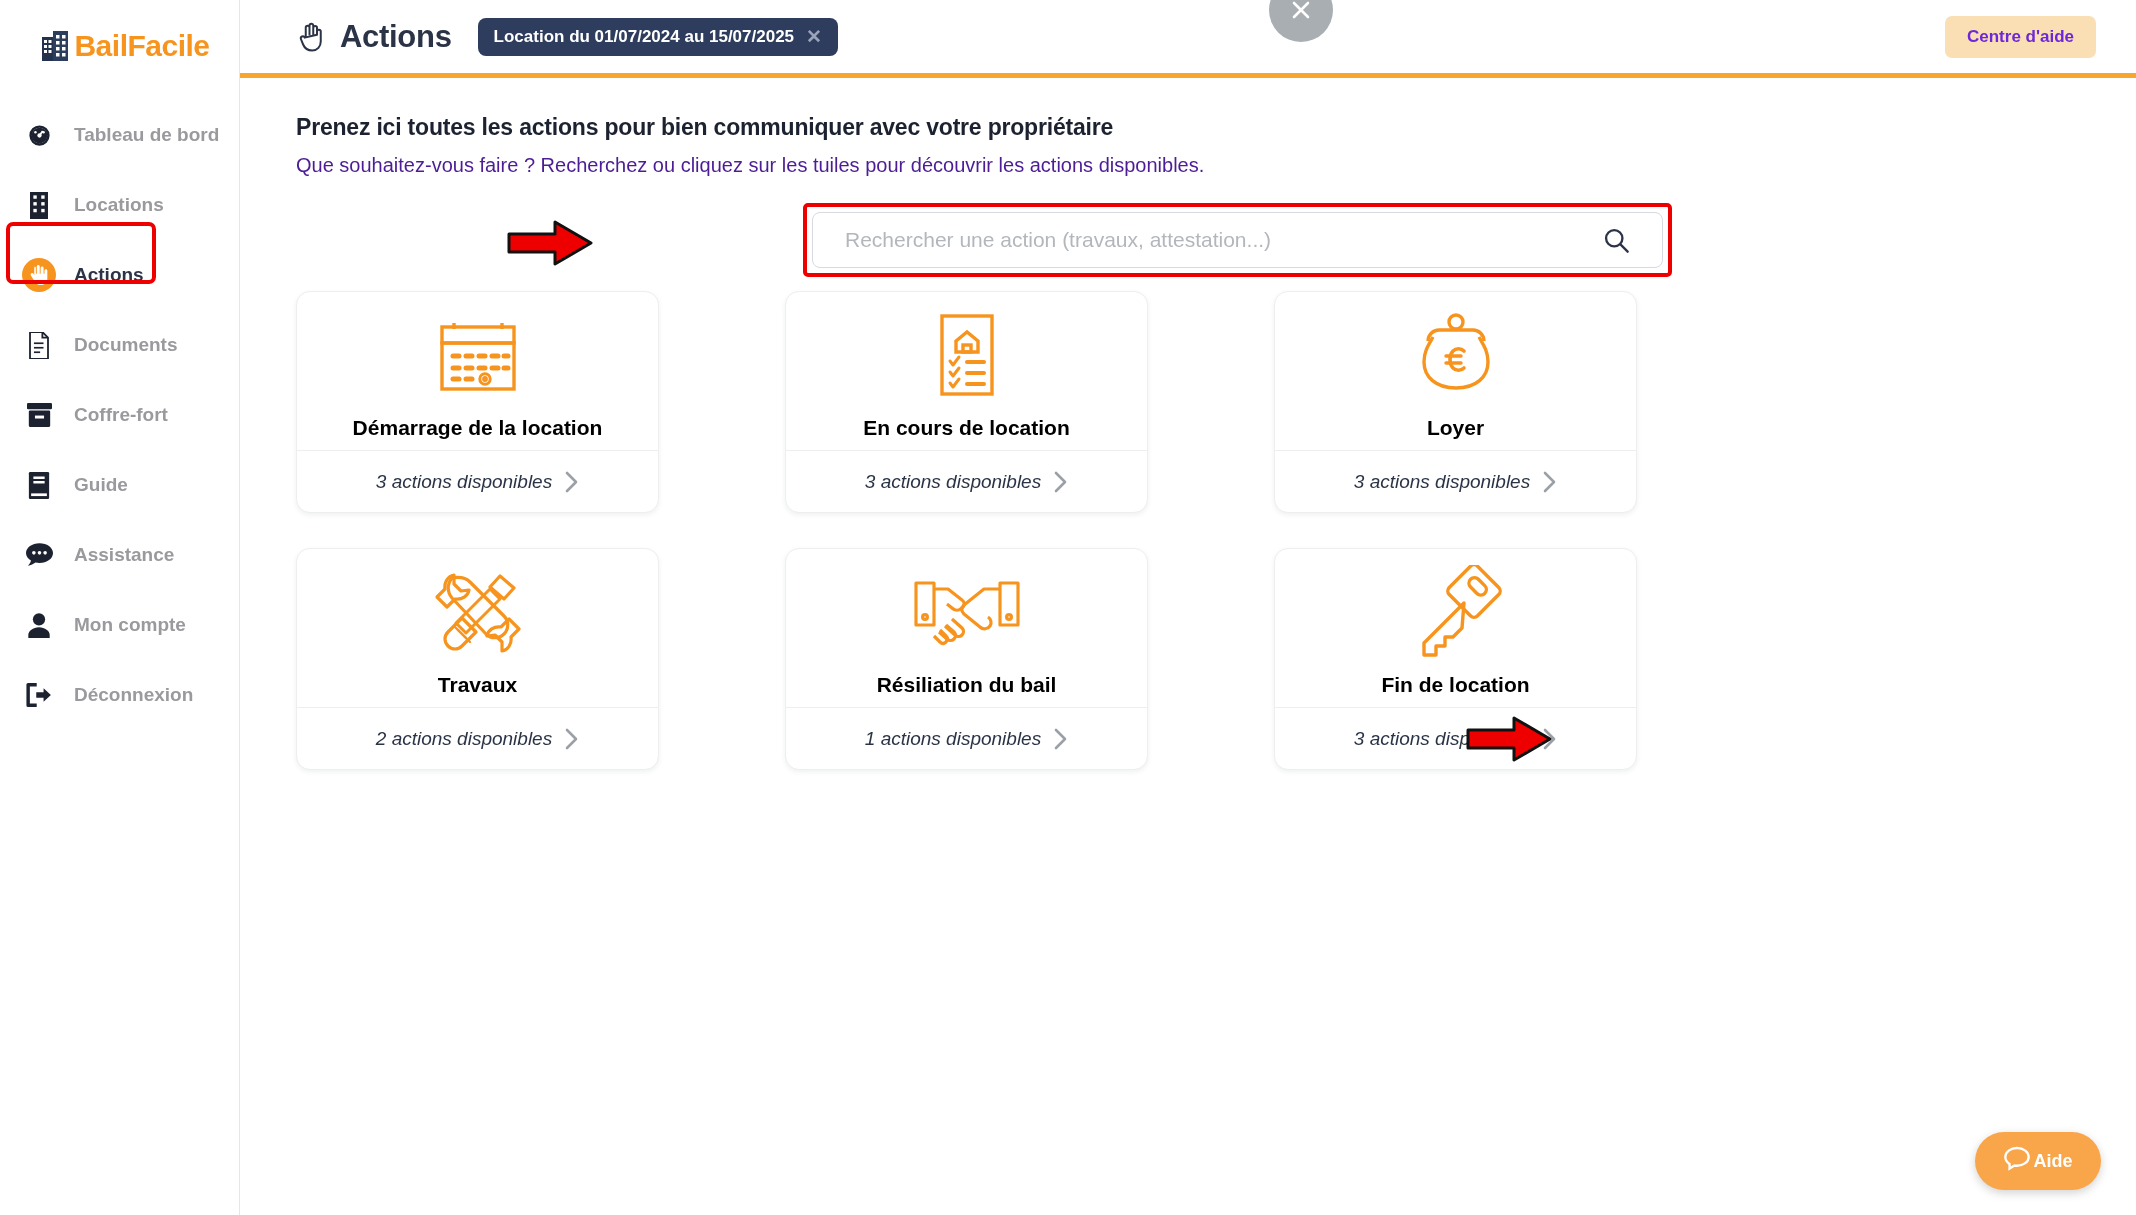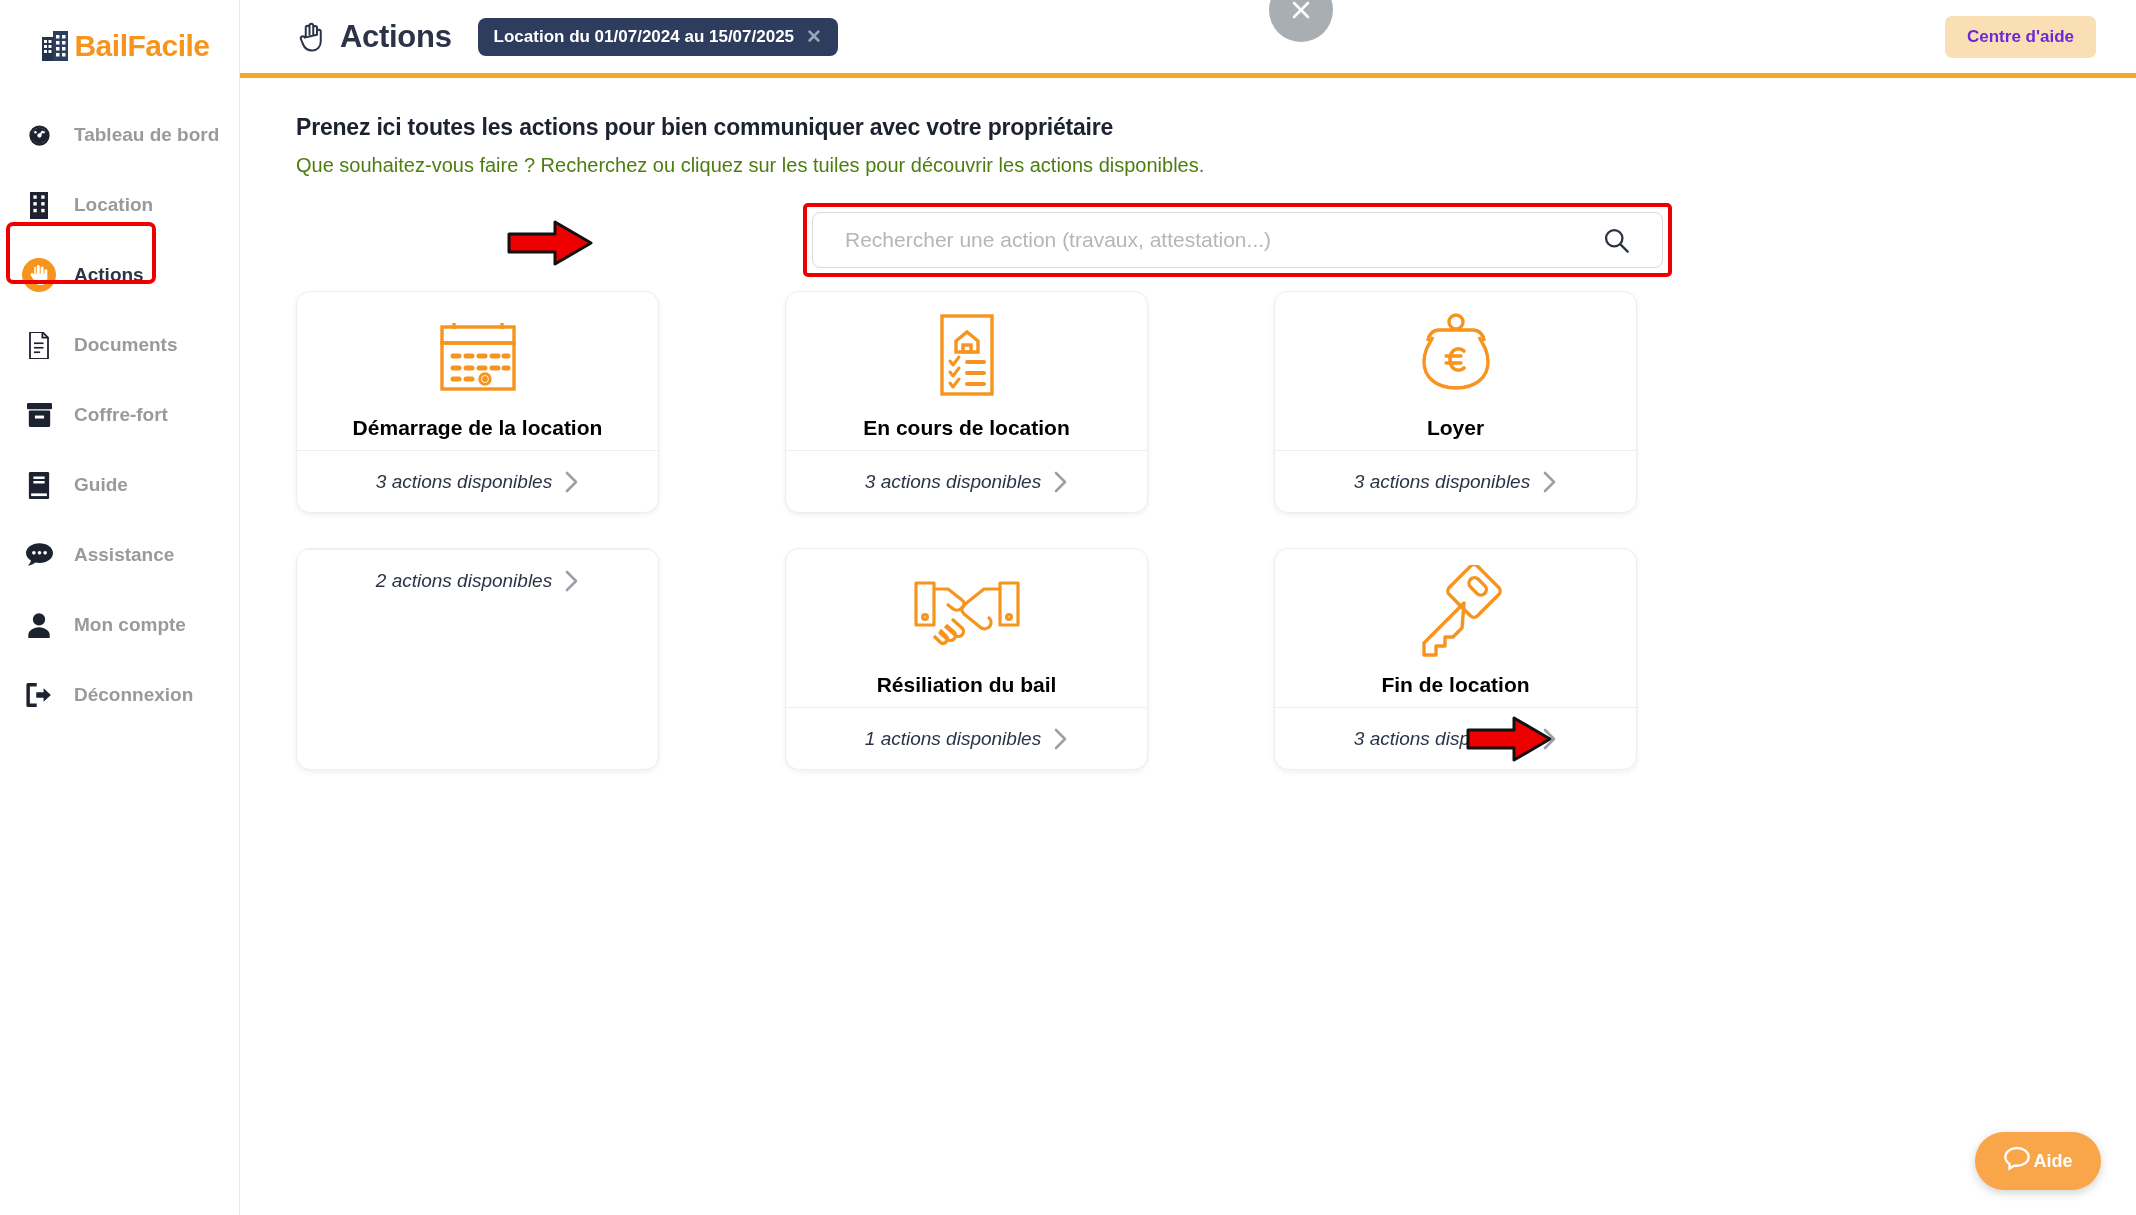--- a/index.html
+++ b/index.html
@@ -120,21 +120,21 @@
   .overlay-close svg { display:block; }
 
   
   .content { padding: 36px 0 0 56px; position: relative; }
   .heading {
     font-size: 23px; font-weight: 700; color: #1d2230;
     letter-spacing: -0.2px;
   }
   .subheading {
     margin-top: 13px;
-    font-size: 20px; color: #4d7c0f; font-weight: 400;
+    font-size: 20px; color: #4c1d95; font-weight: 400;
   }
 
   
   .search-row {
     margin-top: 35px;
     position: relative;
     height: 62px;
   }
   .search-box {
     position: absolute;
@@ -292,21 +292,21 @@
             <g fill="#ffffff">
               <rect x="5" y="3" width="3" height="3"></rect>
                 <rect x="12" y="3" width="3" height="3"></rect>
               <rect x="5" y="9" width="3" height="3"></rect>
                 <rect x="12" y="9" width="3" height="3"></rect>
               <rect x="5" y="15" width="3" height="3"></rect>
                 <rect x="12" y="15" width="3" height="3"></rect>
             </g>
           </svg>
         </span>
-        <span class="nav-label">Location</span>
+        <span class="nav-label">Locations</span>
       </div>
 
       <div class="nav-item active">
         <span class="nav-icon">
           <svg width="22" height="22" viewBox="0 0 24 24" fill="#ffffff">
             <path d="M9 2.8c.9 0 1.6.7 1.6 1.6v6.1h1V2.6c0-.9.7-1.6 1.6-1.6s1.6.7 1.6 1.6v7.9h1V4.3c0-.9.7-1.6 1.6-1.6s1.6.7 1.6 1.6v6.2h1V7.2c0-.9.7-1.6 1.6-1.6.9 0 1.5.7 1.5 1.6v8.4c0 4.1-2.8 7.4-7 7.4-4.3 0-6.6-2.4-7.7-5.2L5 12.4c-.4-.9 0-1.9.9-2.3.9-.4 1.9 0 2.3.9l.6 1.4V4.4c0-.9.4-1.6 1.2-1.6z" transform="translate(-2,0)"></path>
           </svg>
         </span>
         <span class="nav-label">Actions</span>
       </div>
@@ -527,20 +527,37 @@
             <span class="card-footer-text">3 actions disponibles</span>
             <span class="chev">
               <svg width="15" height="24" viewBox="0 0 15 24" fill="none" stroke="#9aa0a6" stroke-width="2.6" stroke-linecap="round" stroke-linejoin="round">
                   <polyline points="3,3 12,12 3,21"></polyline>
                 </svg>
             </span>
           </div>
         </div>
 
         <div class="card">
+          <div class="card-body">
+            <div class="card-ico">
+              <svg width="96" height="94" viewBox="0 0 96 94" fill="none" stroke="#F7941E" stroke-width="3.2" stroke-linejoin="round">
+                <path d="M22 12c-5 6-5 14 0 20l34 36c5 5 13 5 18 0s5-13 0-18L40 16c-5-5-13-5-18-4z" transform="rotate(0)"></path>
+                <path d="M24 9c-6 1-10 7-9 14l-8 8 10 10 8-8c7 1 13-3 14-9l-8 1-7-7z"></path>
+                <path d="M72 85c6-1 10-7 9-14l8-8-10-10-8 8c-7-1-13 3-14 9l8-1 7 7z"></path>
+                <path d="M70 10l14 12-10 11-14-12z"></path>
+                <path d="M60 23L26 57l10 10 34-34z" stroke-width="3"></path>
+                <path d="M32 52L18 66c-4 4-4 10 0 14s10 4 14 0l14-14z"></path>
+                <g stroke-width="2.4" stroke-linecap="round">
+                  <line x1="24" y1="60" x2="36" y2="72"></line>
+                  <line x1="28" y1="64" x2="40" y2="76"></line>
+                </g>
+              </svg>
+            </div>
+            <div class="card-title">Travaux</div>
+          </div>
           <div class="card-footer">
             <span class="card-footer-text">2 actions disponibles</span>
             <span class="chev">
               <svg width="15" height="24" viewBox="0 0 15 24" fill="none" stroke="#9aa0a6" stroke-width="2.6" stroke-linecap="round" stroke-linejoin="round">
                   <polyline points="3,3 12,12 3,21"></polyline>
                 </svg>
             </span>
           </div>
         </div>
 

